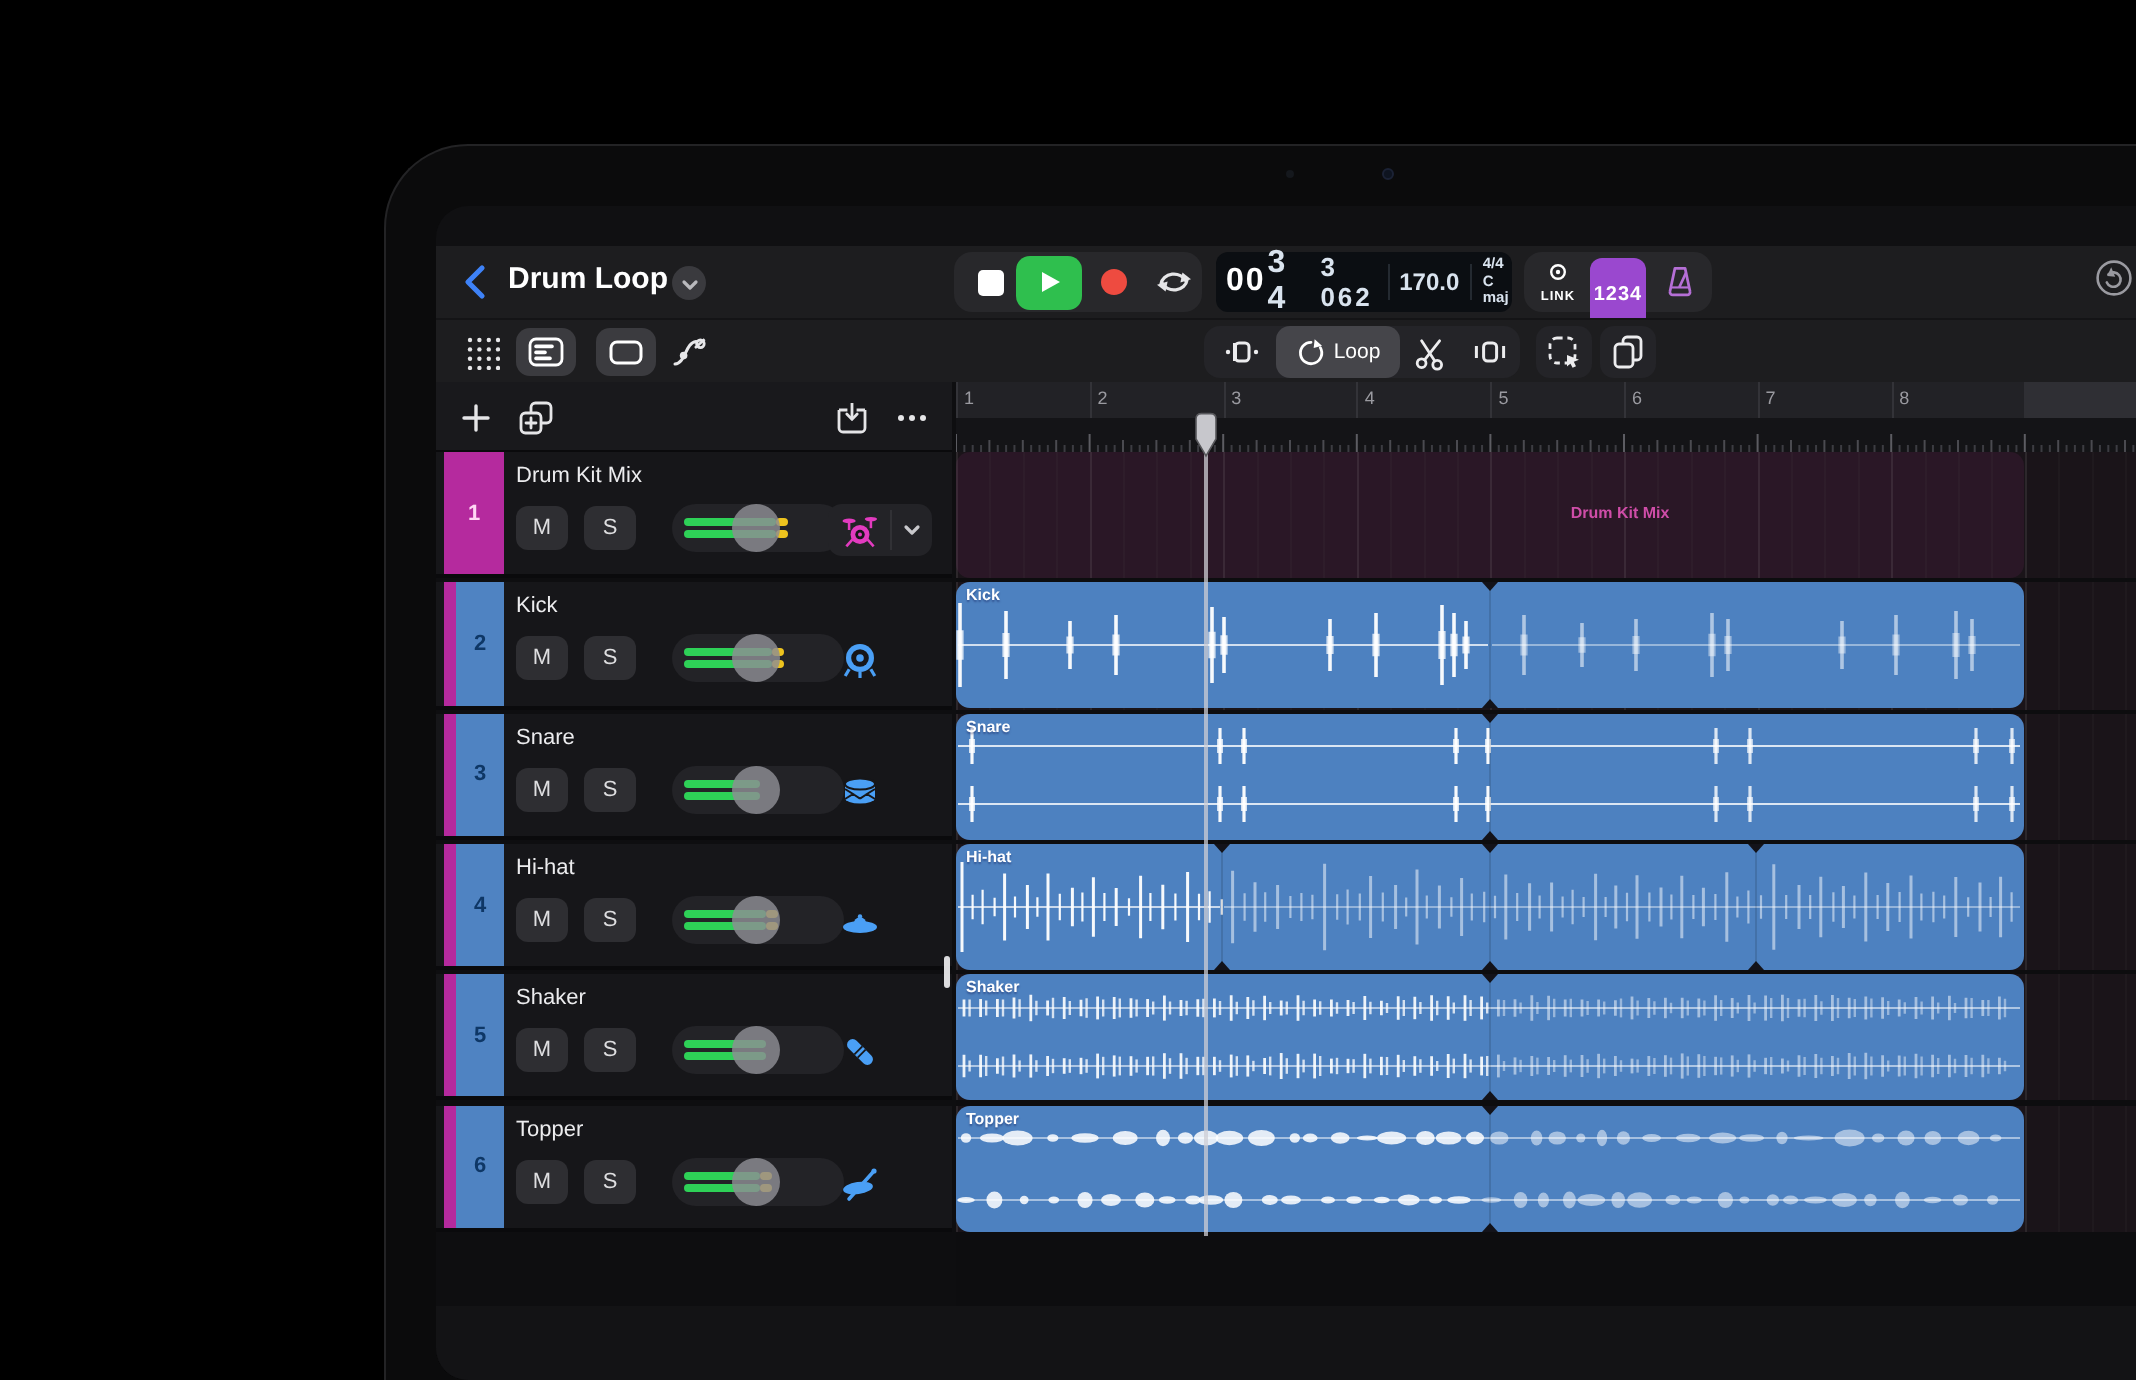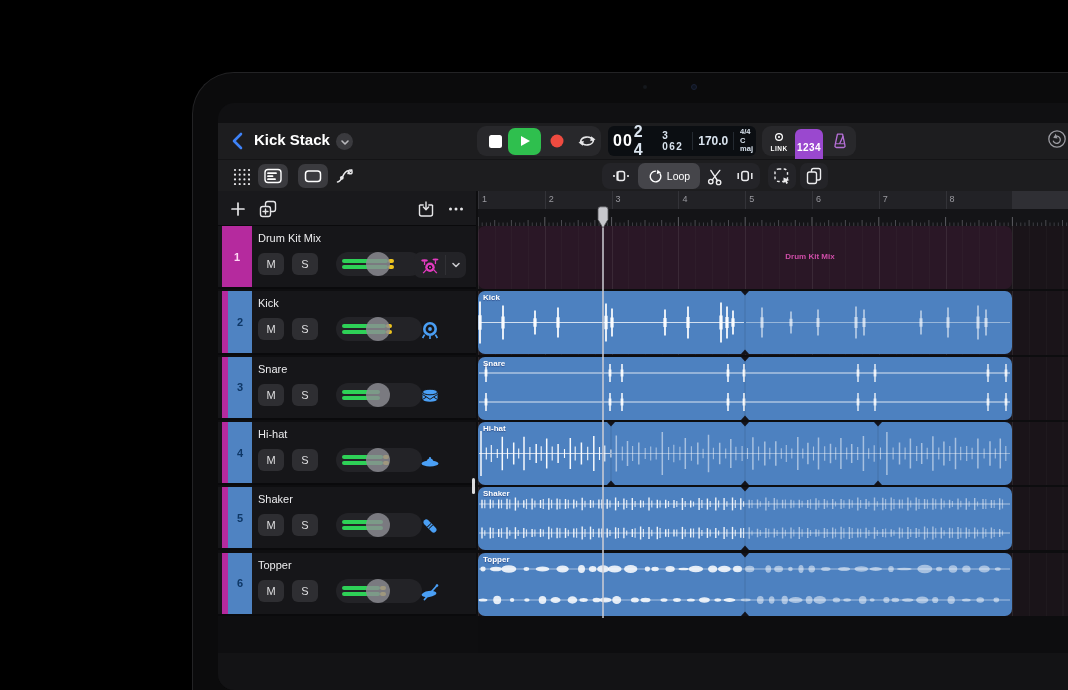--- a/index.html
+++ b/index.html
@@ -22,21 +22,21 @@
     display:flex;align-items:center;justify-content:center;color:#b9b9bd;}
   .pill{position:absolute;background:#28282b;border-radius:9px;}
   #transport{left:259px;top:3px;width:124px;height:30px;}
   .tbtn{position:absolute;top:0;height:30px;display:flex;align-items:center;justify-content:center;}
   #stop-btn{left:4px;width:28px;} #play-btn{left:31px;width:33px;height:27px;top:1.5px;background:#2fbf4e;border-radius:7px;}
   #rec-btn{left:66px;width:28px;} #cycle-btn{left:96px;width:28px;color:#e6e6e8;}
   #lcd{position:absolute;left:390px;top:3px;width:148px;height:30px;background:#0b0e12;border-radius:6px;
     color:#d9e3ee;display:flex;align-items:center;}
   #lcd .dim{color:#ffffff;font-size:16px;font-weight:bold;letter-spacing:1px;margin-left:5px;}
   #lcd-pos-main{font-size:16px;font-weight:bold;letter-spacing:3px;margin-left:1px;}
-  #lcd-pos-sub{font-size:10px;font-weight:bold;letter-spacing:1.5px;margin-left:4px;}
+  #lcd-pos-sub{font-size:13px;font-weight:bold;letter-spacing:1.5px;margin-left:4px;}
   .lcd-div{width:1px;height:18px;background:#242a31;margin:0 5px;}
   #lcd-tempo{font-size:12px;font-weight:bold;}
   #lcd-sig{font-size:7.5px;font-weight:bold;line-height:8.5px;text-align:left;margin-left:1px;}
   #sync-pill{left:544px;top:3px;width:94px;height:30px;}
   #link-btn{position:absolute;left:3px;top:2px;width:28px;height:26px;text-align:center;color:#fff;}
   #link-btn .lbl{font-size:6.5px;font-weight:bold;letter-spacing:.5px;display:block;margin-top:-1px;}
   #countin-btn{position:absolute;left:33px;top:3px;width:28px;height:36px;background:#9a48cf;border-radius:6px;
     color:#fff;font-size:10px;font-weight:bold;display:flex;align-items:center;justify-content:center;letter-spacing:.5px;}
   #metro-btn{position:absolute;left:65px;top:3px;width:26px;height:24px;color:#b56fd6;display:flex;align-items:center;justify-content:center;}
   #undo-btn{position:absolute;left:829px;top:6px;width:20px;height:20px;color:#9a9aa0;}
@@ -95,21 +95,21 @@
 
   <div id="screen">
 
 
     <div id="topbar">
       <div id="back-btn">
         <svg width="22" height="24" viewBox="0 0 22 24">
             <polyline points="13,5 6,12 13,19" fill="none" stroke="#3e82f7" stroke-width="2.6" stroke-linecap="round" stroke-linejoin="round"></polyline>
           </svg>
       </div>
-      <span id="title">Kick Stack</span>
+      <span id="title">Drum Loop</span>
       <div id="title-chevron">
         <svg width="12" height="12" viewBox="0 0 12 12">
             <polyline points="3,5 6,8 9,5" fill="none" stroke="#b9b9bd" stroke-width="1.6" stroke-linecap="round" stroke-linejoin="round"></polyline>
           </svg>
       </div>
 
       <div class="pill" id="transport">
         <div class="tbtn" id="stop-btn">
           <svg width="13" height="13">
               <rect x="0" y="0" width="13" height="13" rx="2.5" fill="#fff"></rect>
@@ -130,21 +130,21 @@
             <path d="M3.5 9 a6.5 5.5 0 0 1 12.5 -1.5" fill="none" stroke="#e6e6e8" stroke-width="1.6" stroke-linecap="round"></path>
             <polygon points="14.2,3.2 18.5,6.6 13.2,8.2" fill="#e6e6e8"></polygon>
             <path d="M16.5 7 a6.5 5.5 0 0 1 -12.5 1.5" fill="none" stroke="#e6e6e8" stroke-width="1.6" stroke-linecap="round"></path>
             <polygon points="5.8,12.8 1.5,9.4 6.8,7.8" fill="#e6e6e8"></polygon>
           </svg>
         </div>
       </div>
 
       <div id="lcd">
         <span class="dim">00</span>
-        <span id="lcd-pos-main">2 4</span>
+        <span id="lcd-pos-main">3 4</span>
         <span id="lcd-pos-sub">3 062</span>
         <span class="lcd-div"></span>
         <span id="lcd-tempo">170.0</span>
         <span class="lcd-div"></span>
         <span id="lcd-sig">
           <span>4/4</span><br>
           <span>C maj</span>
         </span>
       </div>
 

